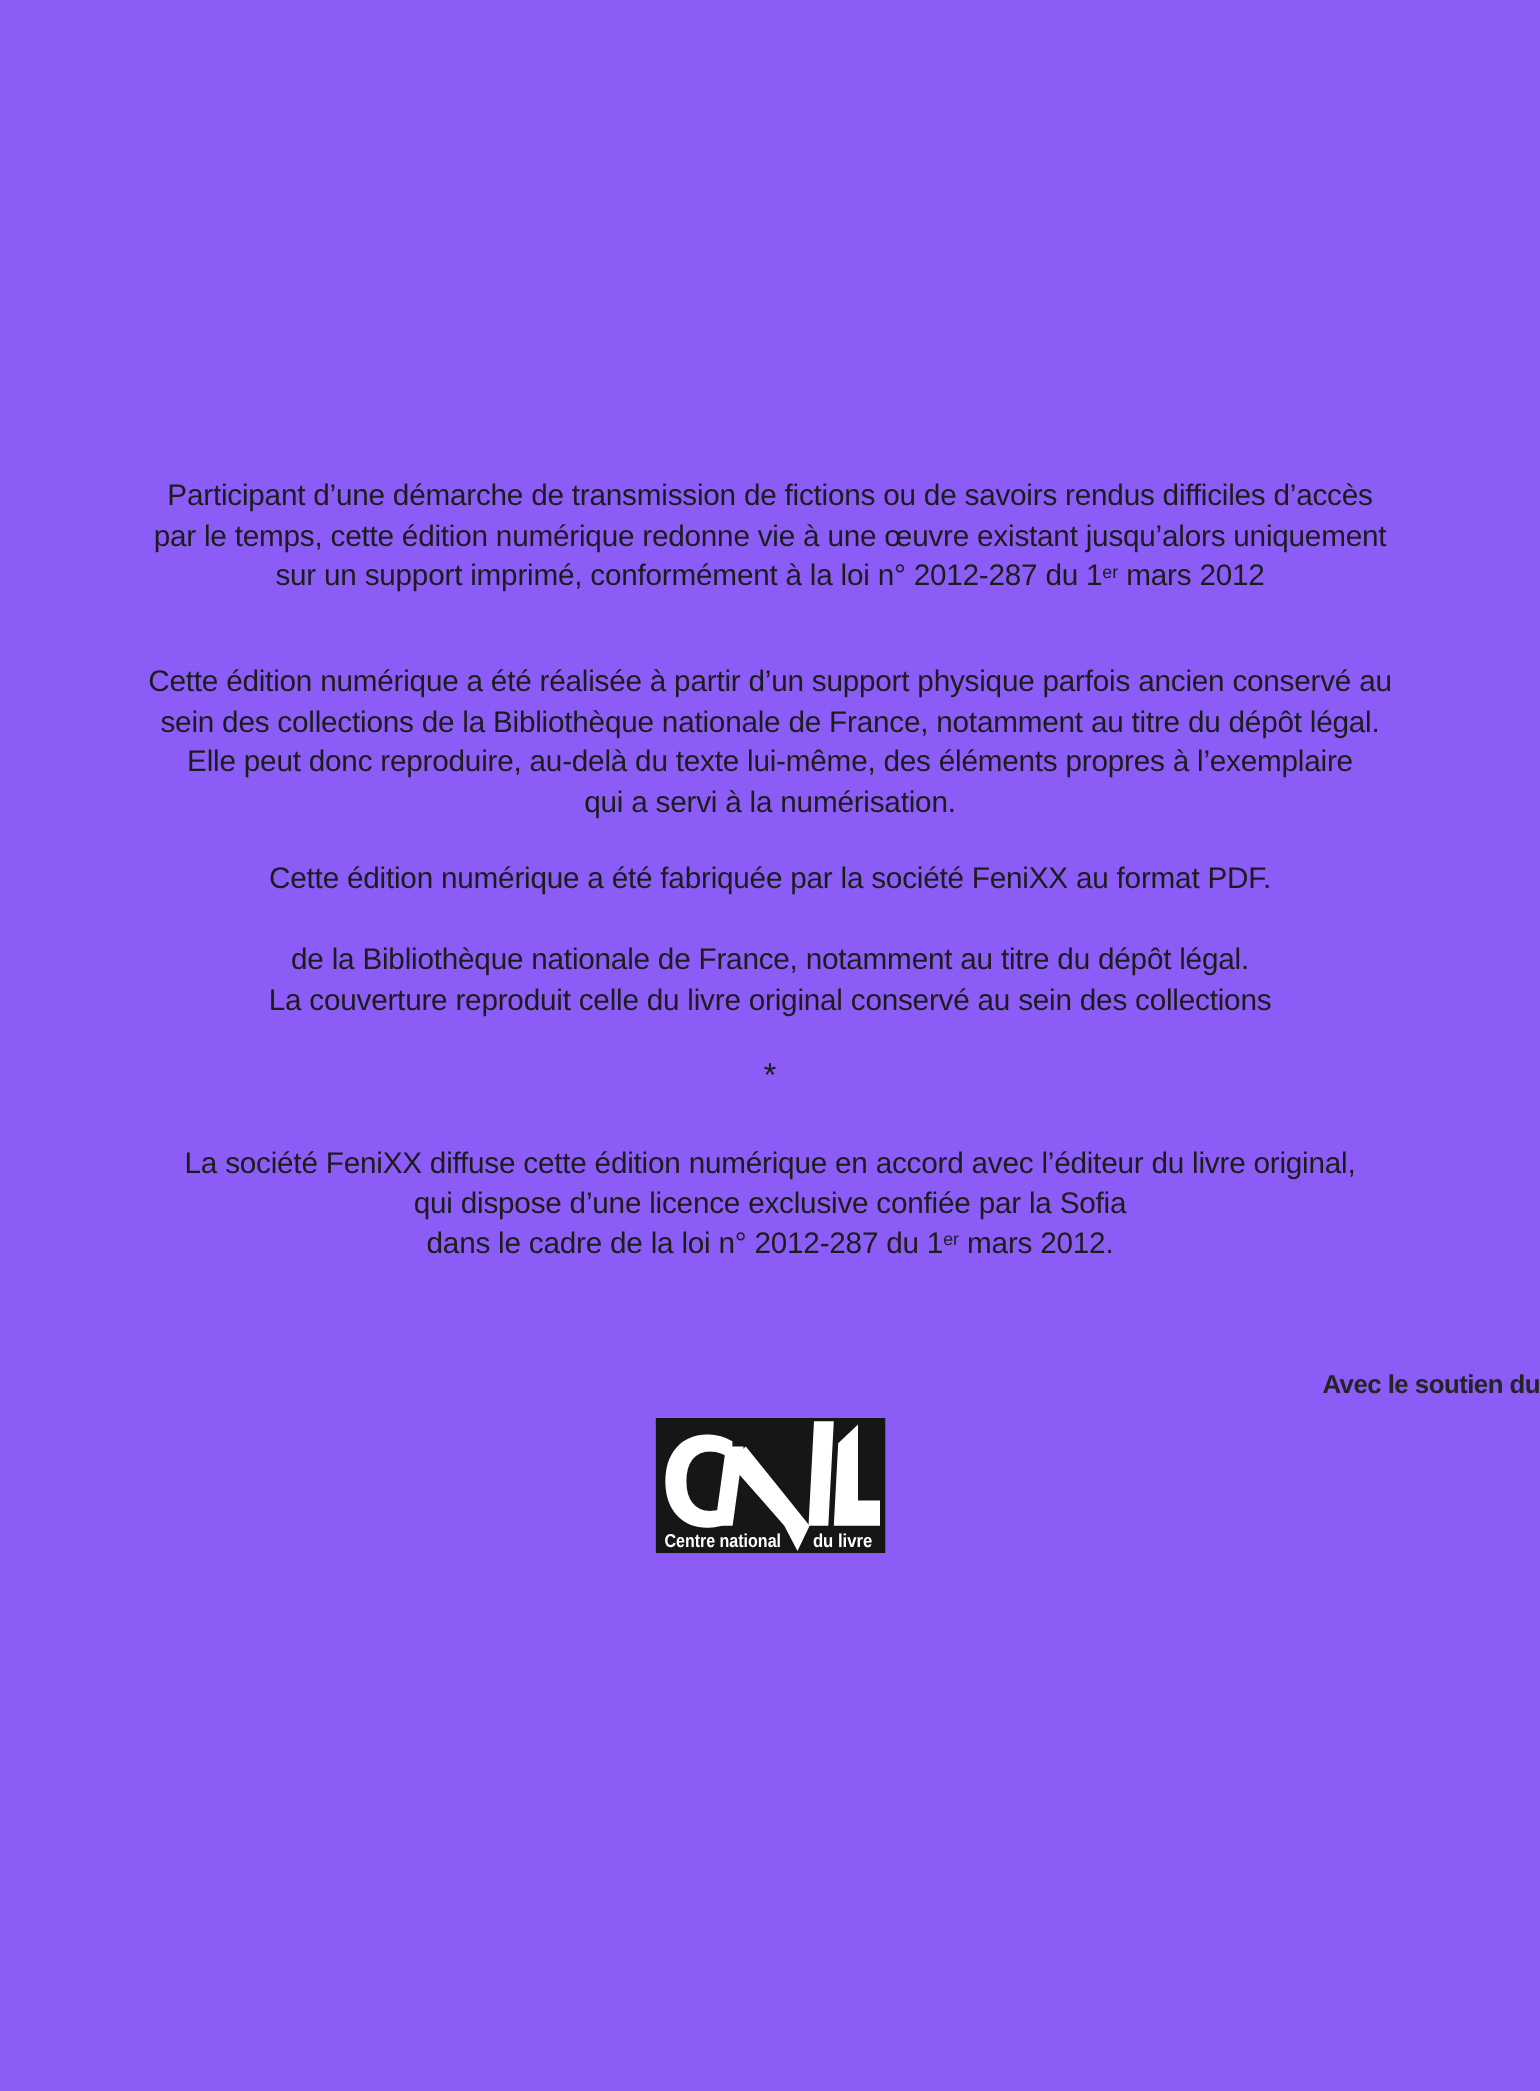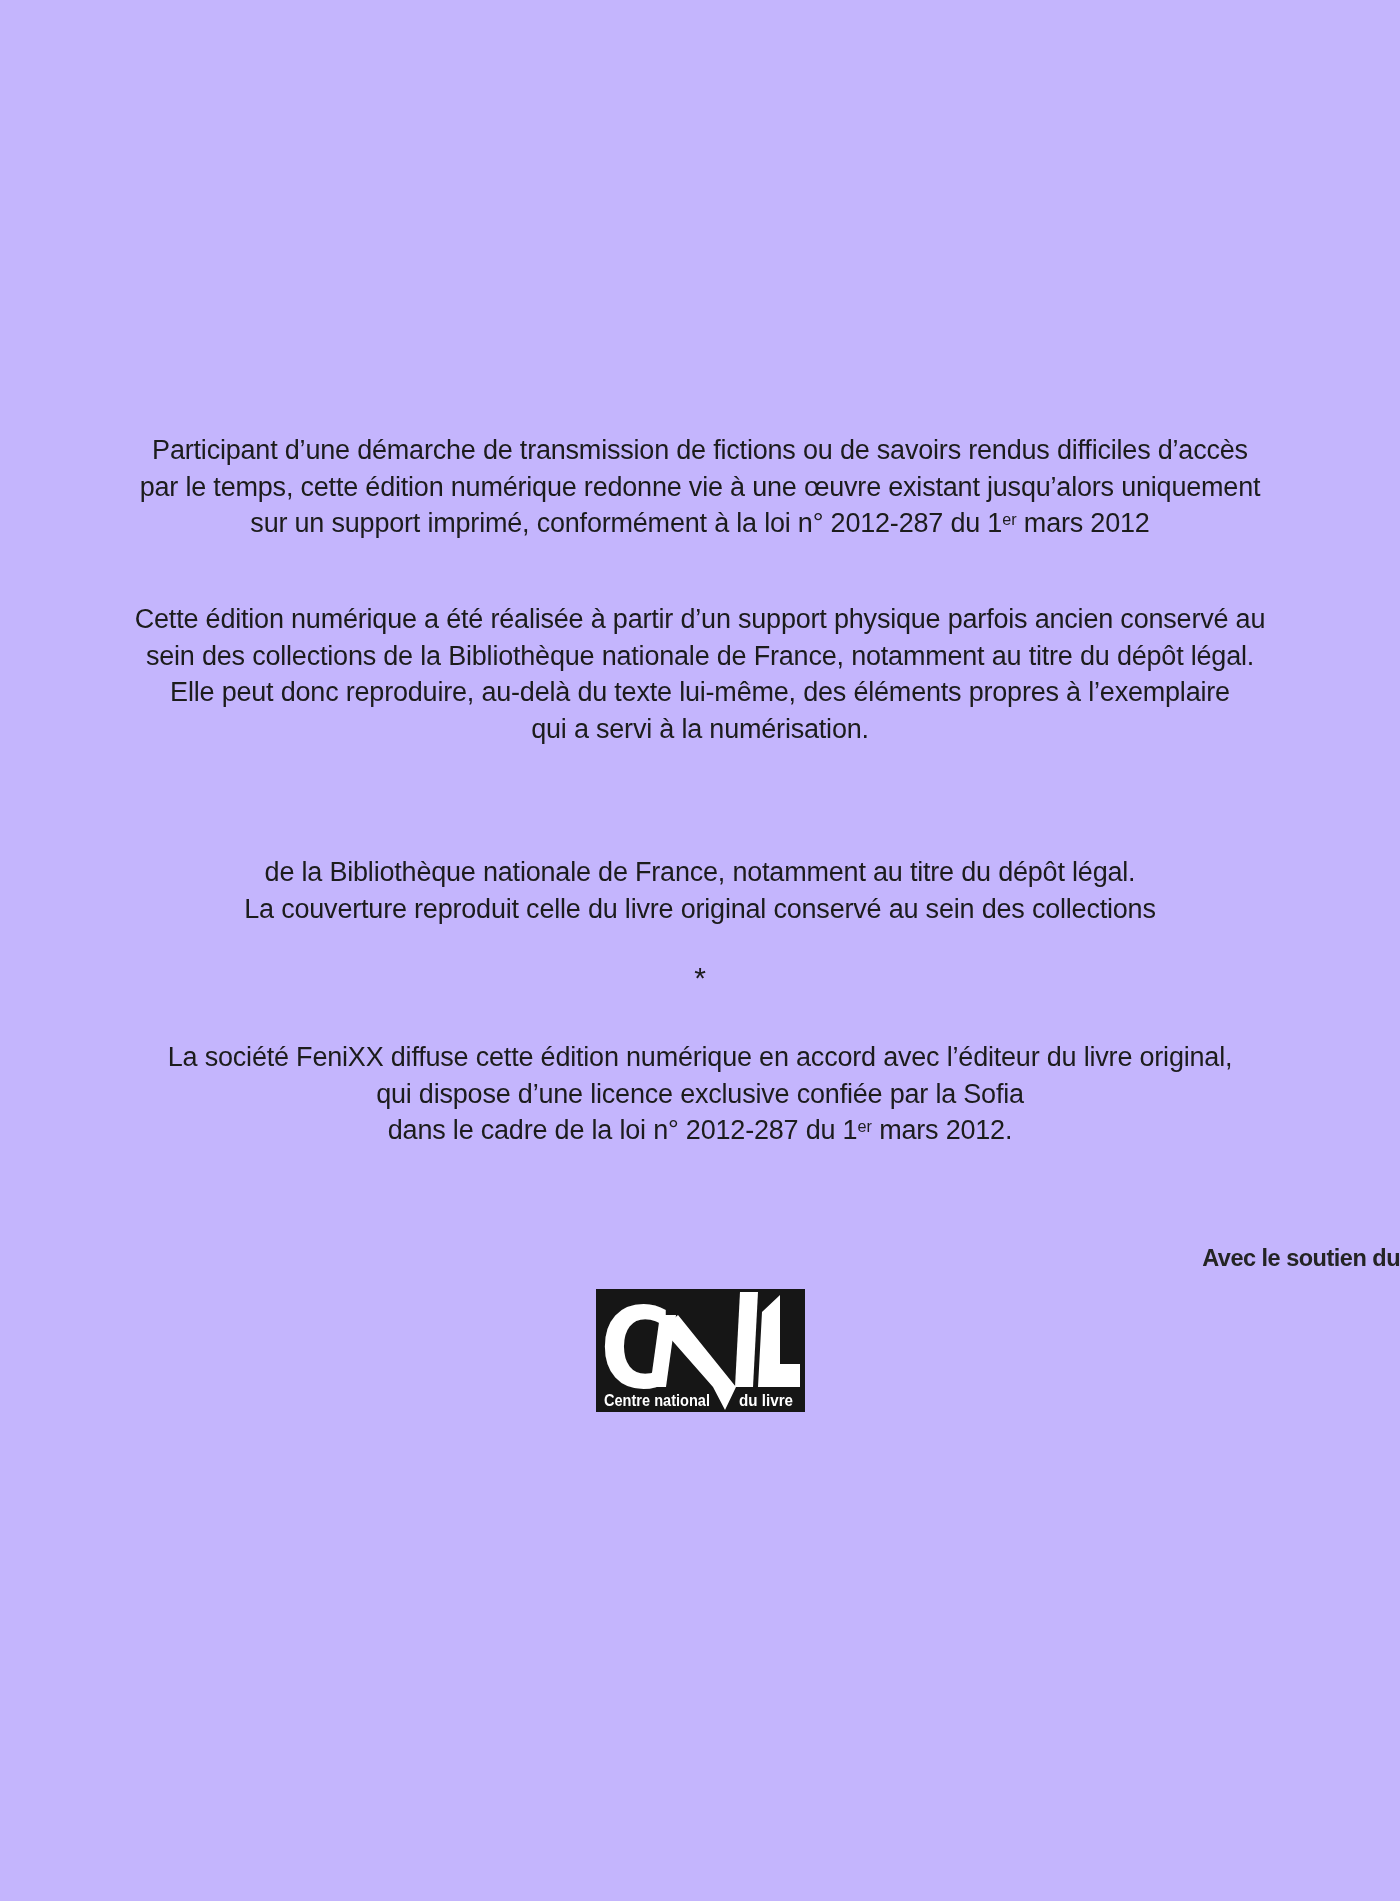--- a/index.html
+++ b/index.html
@@ -4,21 +4,21 @@
 <style>
   html, body {
     margin: 0;
     padding: 0;
     background: #ffffff;
   }
   .page {
     position: relative;
     width: 1400px;
     height: 1901px;
-    background: #c4b5fd;
+    background: #8b5cf6;
     overflow: hidden;
     font-family: "Liberation Sans", "DejaVu Sans", sans-serif;
     color: #1c1c1c;
   }
   .para {
     position: absolute;
     left: 0;
     width: 100%;
     text-align: center;
     font-size: 27px;
@@ -83,20 +83,23 @@
     <div class="line"><span>sur un support imprimé, conformément à la loi n° 2012-287 du 1</span><sup>er</sup><span> mars 2012</span></div>
   </div>
 
   <div class="para" style="top:601px">
     <div class="line">Cette édition numérique a été réalisée à partir d’un support physique parfois ancien conservé au</div>
     <div class="line">sein des collections de la Bibliothèque nationale de France, notamment au titre du dépôt légal.</div>
     <div class="line">Elle peut donc reproduire, au-delà du texte lui-même, des éléments propres à l’exemplaire</div>
     <div class="line">qui a servi à la numérisation.</div>
   </div>
 
+  <div class="para" style="top:780px">
+    <div class="line">Cette édition numérique a été fabriquée par la société FeniXX au format PDF.</div>
+  </div>
 
   <div class="para" style="top:854px">
     <div class="line">de la Bibliothèque nationale de France, notamment au titre du dépôt légal.</div>
     <div class="line">La couverture reproduit celle du livre original conservé au sein des collections</div>
   </div>
 
   <div class="separator" style="top:960px">*</div>
 
   <div class="para" style="top:1039px">
     <div class="line">La société FeniXX diffuse cette édition numérique en accord avec l’éditeur du livre original,</div>

